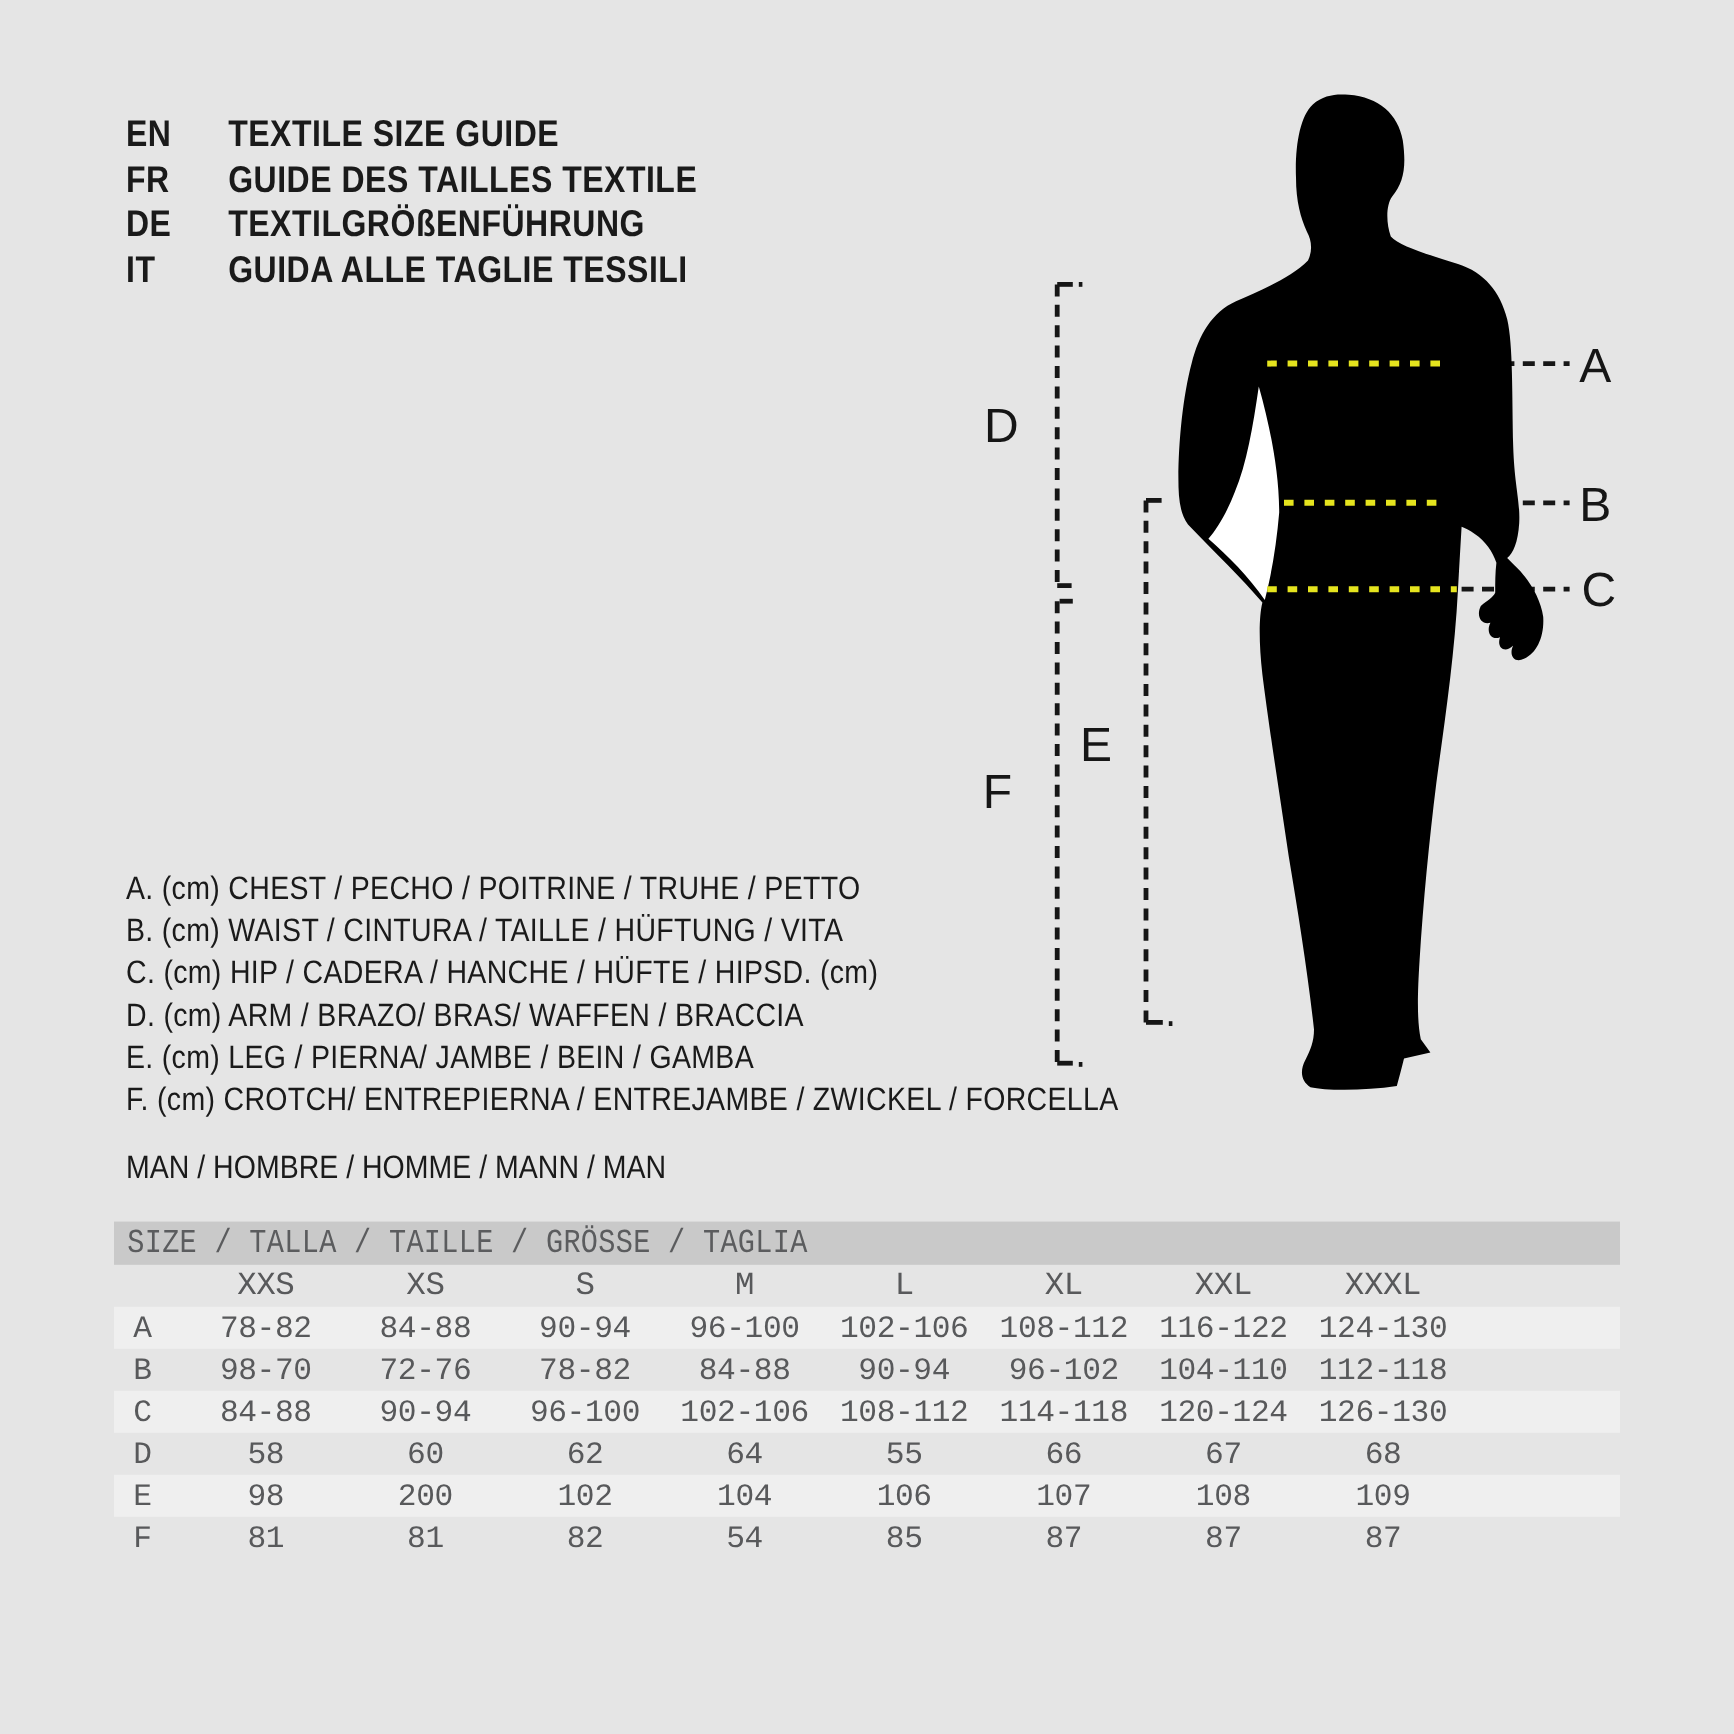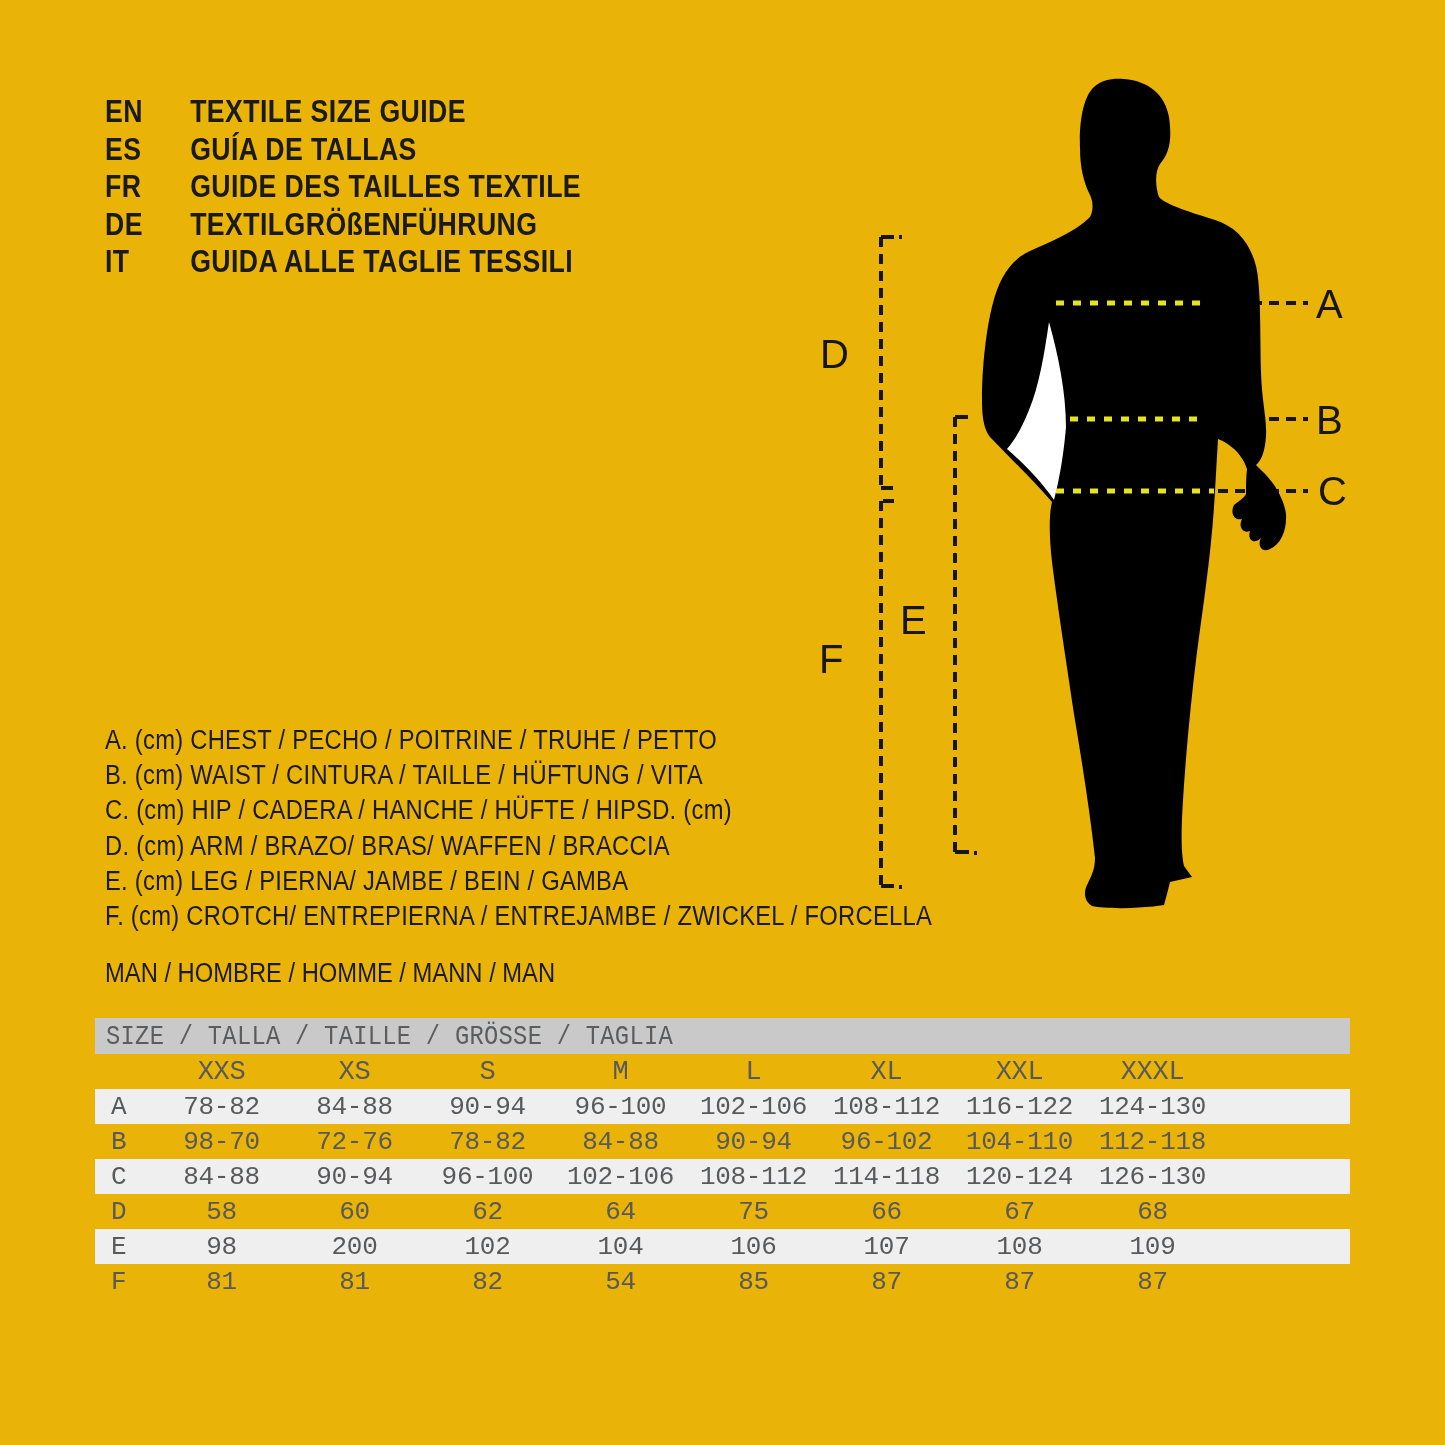--- a/index.html
+++ b/index.html
@@ -1,17 +1,17 @@
 <!DOCTYPE html>
 <html><head>
 <meta charset="utf-8">
 <style>
   html,body{margin:0;padding:0;background:#fff;}
   #page{
-    position:relative;width:1445px;height:1445px;background:#eab308;overflow:hidden;
+    position:relative;width:1445px;height:1445px;background:#e5e5e5;overflow:hidden;
     font-family:"Liberation Sans","DejaVu Sans",sans-serif;color:#1a1a1a;
   }
   .cond{display:inline-block;transform:scaleX(0.86);transform-origin:0 50%;white-space:nowrap;}
 
   
   .langs{position:absolute;left:105px;top:93px;}
   .lang-row{height:37.5px;line-height:37.5px;font-size:31px;font-weight:700;letter-spacing:.5px;}
   .lang-row .code{display:inline-block;width:99px;}
 
   
@@ -40,21 +40,20 @@
   .cell{display:flex;align-items:center;justify-content:center;font-size:26px;color:#58595b;letter-spacing:-0.3px;}
   .cell.rlabel{justify-content:flex-start;padding-left:16px;}
 </style>
 </head>
 <body>
 
 <div id="page">
 
   <div class="langs">
     <div class="lang-row"><span class="cond"><span class="code">EN</span><span>TEXTILE SIZE GUIDE</span></span></div>
-    <div class="lang-row"><span class="cond"><span class="code">ES</span><span>GUÍA DE TALLAS</span></span></div>
     <div class="lang-row"><span class="cond"><span class="code">FR</span><span>GUIDE DES TAILLES TEXTILE</span></span></div>
     <div class="lang-row"><span class="cond"><span class="code">DE</span><span>TEXTILGRÖßENFÜHRUNG</span></span></div>
     <div class="lang-row"><span class="cond"><span class="code">IT</span><span>GUIDA ALLE TAGLIE TESSILI</span></span></div>
   </div>
 
   <svg class="diagram" width="645" height="980" viewBox="810 50 645 980" xmlns="http://www.w3.org/2000/svg">
 
     <line class="gdash" x1="1150" y1="303" x2="1308" y2="303" stroke="#161616"></line>
     <line class="gdash" x1="1150" y1="419" x2="1308" y2="419" stroke="#161616"></line>
     <line class="gdash" x1="1150" y1="491" x2="1308" y2="491" stroke="#161616"></line>
@@ -203,21 +202,21 @@
       <div class="cell">126-130</div>
       <div class="cell"></div>
     </div>
 
     <div class="trow">
       <div class="cell rlabel">D</div>
       <div class="cell">58</div>
       <div class="cell">60</div>
       <div class="cell">62</div>
       <div class="cell">64</div>
-      <div class="cell">75</div>
+      <div class="cell">55</div>
       <div class="cell">66</div>
       <div class="cell">67</div>
       <div class="cell">68</div>
       <div class="cell"></div>
     </div>
 
     <div class="trow stripe">
       <div class="cell rlabel">E</div>
       <div class="cell">98</div>
       <div class="cell">200</div>

